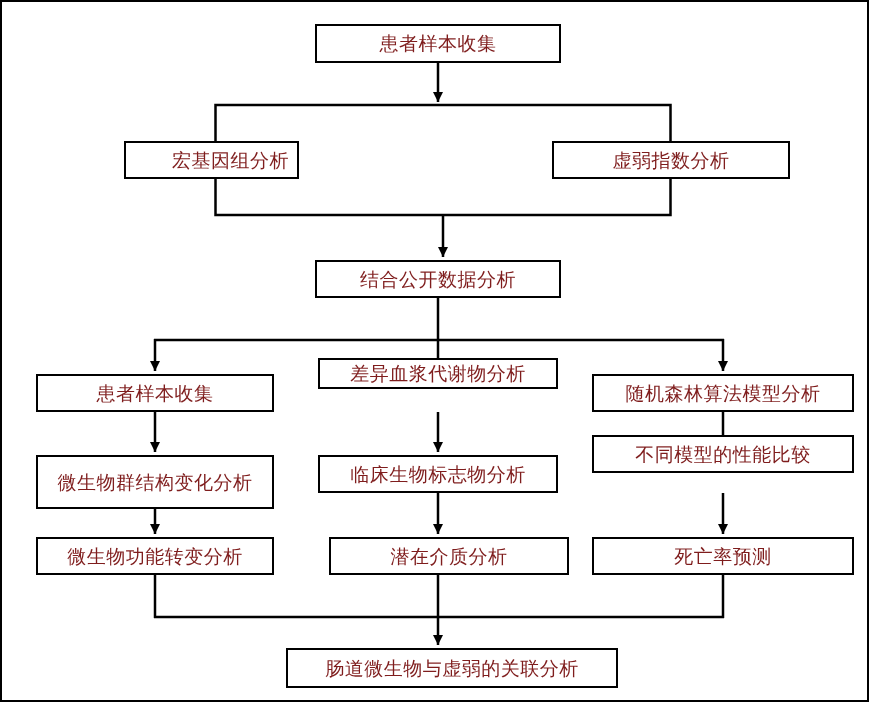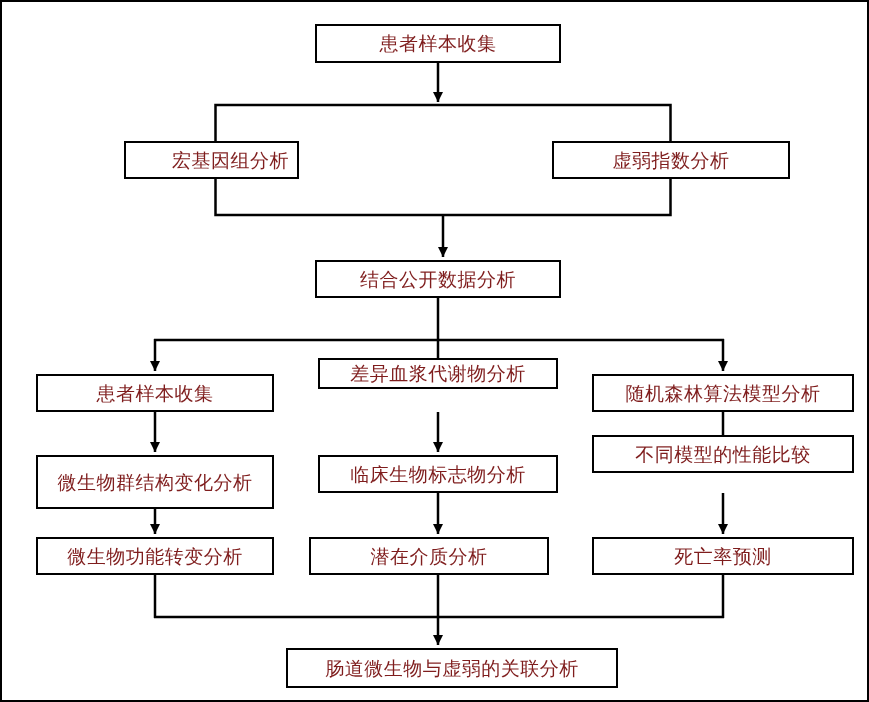--- a/index.html
+++ b/index.html
@@ -80,21 +80,21 @@
   <div class="node" style="left:550px; top:139px; width:238px; height:38px;">虚弱指数分析</div>
 
   <div class="node" style="left:313px; top:258px; width:246px; height:38px;">结合公开数据分析</div>
 
   <div class="node" style="left:34px; top:372px; width:238px; height:38px;">患者样本收集</div>
   <div class="node" style="left:34px; top:453px; width:238px; height:54px;">微生物群结构变化分析</div>
   <div class="node" style="left:34px; top:535px; width:238px; height:38px;">微生物功能转变分析</div>
 
   <div class="node" style="left:316px; top:356px; width:240px; height:31px;">差异血浆代谢物分析</div>
   <div class="node" style="left:316px; top:453px; width:240px; height:38px;">临床生物标志物分析</div>
-  <div class="node" style="left:307px; top:535px; width:240px; height:38px;text-align:center;">潜在介质分析</div>
+  <div class="node" style="left:327px; top:535px; width:240px; height:38px;text-align:center;">潜在介质分析</div>
 
   <div class="node" style="left:590px; top:372px; width:262px; height:38px;">随机森林算法模型分析</div>
   <div class="node" style="left:590px; top:433px; width:262px; height:38px;">不同模型的性能比较</div>
   <div class="node" style="left:590px; top:535px; width:262px; height:38px;">死亡率预测</div>
 
   <div class="node" style="left:284px; top:646px; width:332px; height:40px;">肠道微生物与虚弱的关联分析</div>
 
 </div>
 
 </body></html>

